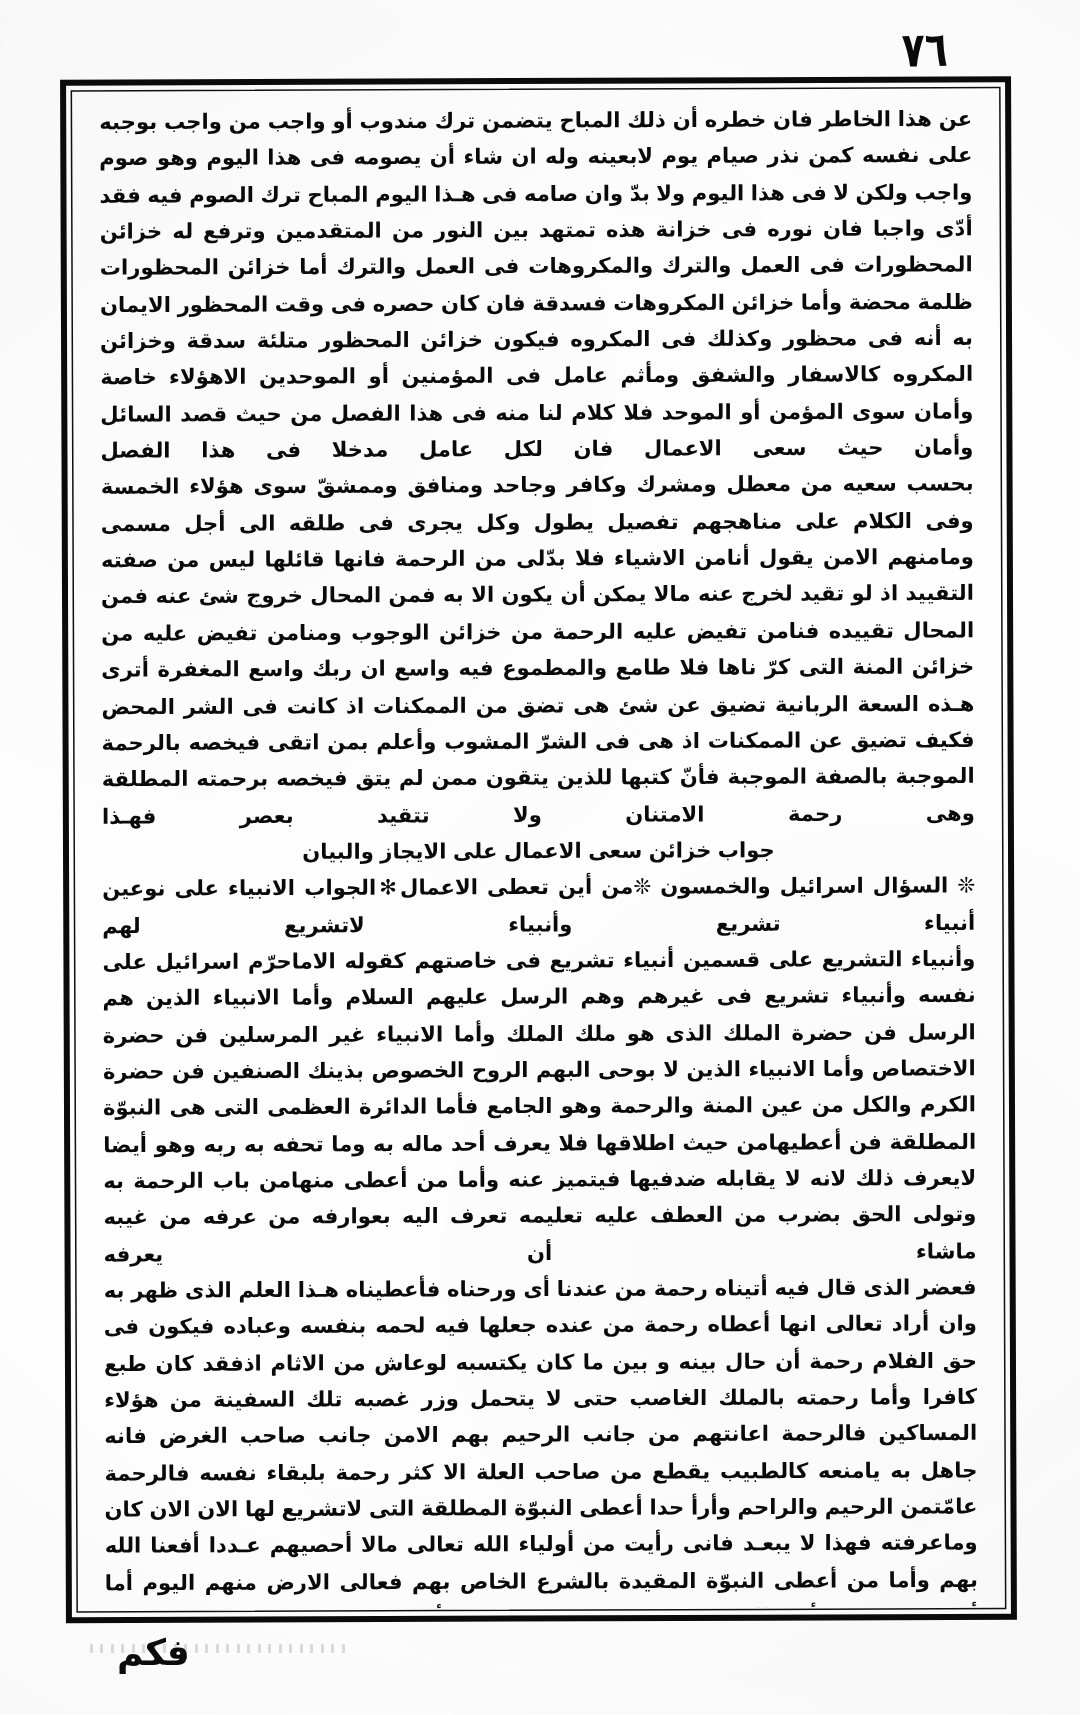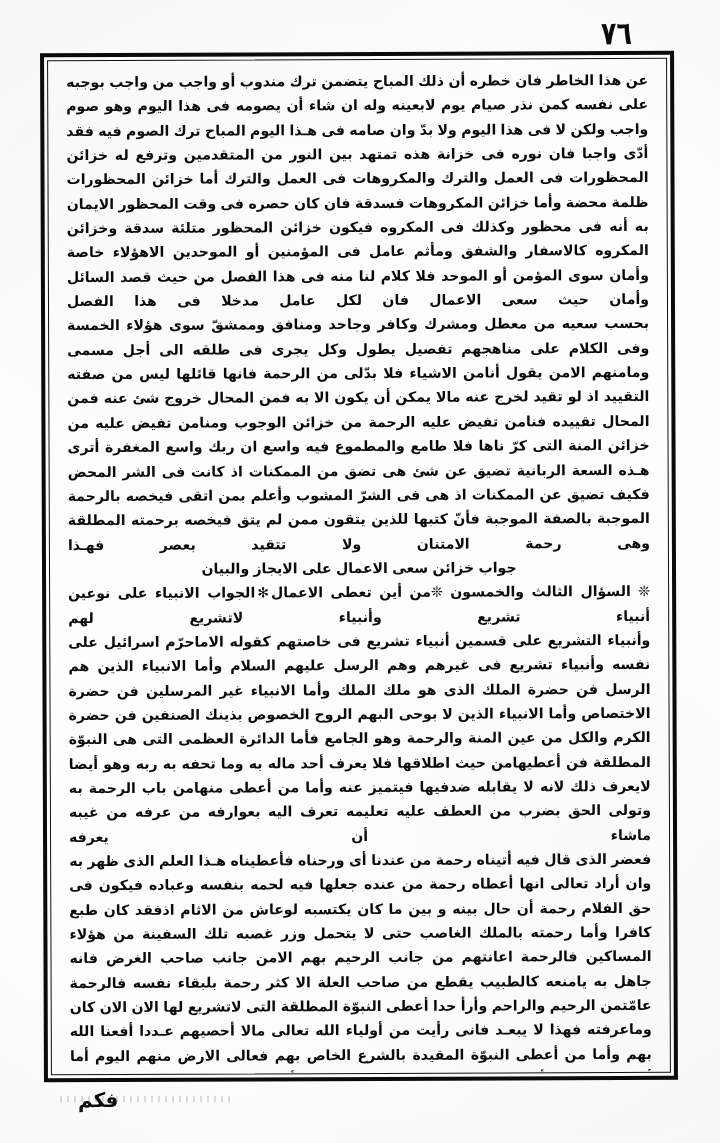--- a/index.html
+++ b/index.html
@@ -107,21 +107,21 @@
     font-weight: 800;
     padding: 0 2px;
   }
 
   
   .catchword {
     position: absolute;
     left: 78px;
     top: 1090px;
     font-family: "DejaVu Sans", sans-serif;
-    font-size: 20px;
+    font-size: 24px;
     font-weight: 800;
     color: #0b0b0b;
     transform: rotate(-0.4deg);
     line-height: 1;
   }
 
   
   .scan-speckle {
     position: absolute;
     left: 60px;
@@ -146,21 +146,21 @@
   <div class="page-frame"></div>
 
   <div class="text-block">
 
     <p class="para">عن هذا الخاطر فان خطره أن ذلك المباح يتضمن ترك مندوب أو واجب من واجب بوجبه على نفسه كمن نذر صيام يوم لابعينه وله ان شاء أن يصومه فى هذا اليوم وهو صوم واجب ولكن لا فى هذا اليوم ولا بدّ وان صامه فى هـذا اليوم المباح ترك الصوم فيه فقد أدّى واجبا فان نوره فى خزانة هذه تمتهد بين النور من المتقدمين وترفع له خزائن المحظورات فى العمل والترك والمكروهات فى العمل والترك أما خزائن المحظورات ظلمة محضة وأما خزائن المكروهات فسدقة فان كان حصره فى وقت المحظور الايمان به أنه فى محظور وكذلك فى المكروه فيكون خزائن المحظور متلئة سدقة وخزائن المكروه كالاسفار والشفق ومأثم عامل فى المؤمنين أو الموحدين الاهؤلاء خاصة وأمان سوى المؤمن أو الموحد فلا كلام لنا منه فى هذا الفصل من حيث قصد السائل وأمان حيث سعى الاعمال فان لكل عامل مدخلا فى هذا الفصل</p>
 
     <p class="para">بحسب سعيه من معطل ومشرك وكافر وجاحد ومنافق وممشقّ سوى هؤلاء الخمسة وفى الكلام على مناهجهم تفصيل يطول وكل يجرى فى طلقه الى أجل مسمى ومامنهم الامن يقول أنامن الاشياء فلا بدّلى من الرحمة فانها قائلها ليس من صفته التقييد اذ لو تقيد لخرج عنه مالا يمكن أن يكون الا به فمن المحال خروج شئ عنه فمن المحال تقييده فنامن تفيض عليه الرحمة من خزائن الوجوب ومنامن تفيض عليه من خزائن المنة التى كرّ ناها فلا طامع والمطموع فيه واسع ان ربك واسع المغفرة أترى هـذه السعة الربانية تضيق عن شئ هى تضق من الممكنات اذ كانت فى الشر المحض فكيف تضيق عن الممكنات اذ هى فى الشرّ المشوب وأعلم بمن اتقى فيخصه بالرحمة الموجبة بالصفة الموجبة فأنّ كتبها للذين يتقون ممن لم يتق فيخصه برحمته المطلقة وهى رحمة الامتنان ولا تتقيد بعصر فهـذا</p>
 
     <p class="para last-centered">جواب خزائن سعى الاعمال على الايجاز والبيان</p>
 
-    <p class="para heading-line"><span class="qmark">❊ السؤال الثالث والخمسون ❊</span><span>من أين تعطى الاعمال</span><span class="star-sep">✻</span><span>الجواب الانبياء على نوعين أنبياء تشريع وأنبياء لاتشريع لهم</span></p>
+    <p class="para heading-line"><span class="qmark">❊ السؤال اسرائيل والخمسون ❊</span><span>من أين تعطى الاعمال</span><span class="star-sep">✻</span><span>الجواب الانبياء على نوعين أنبياء تشريع وأنبياء لاتشريع لهم</span></p>
 
     <p class="para">وأنبياء التشريع على قسمين أنبياء تشريع فى خاصتهم كقوله الاماحرّم اسرائيل على نفسه وأنبياء تشريع فى غيرهم وهم الرسل عليهم السلام وأما الانبياء الذين هم الرسل فن حضرة الملك الذى هو ملك الملك وأما الانبياء غير المرسلين فن حضرة الاختصاص وأما الانبياء الذين لا بوحى البهم الروح الخصوص بذينك الصنفين فن حضرة الكرم والكل من عين المنة والرحمة وهو الجامع فأما الدائرة العظمى التى هى النبوّة المطلقة فن أعطيهامن حيث اطلاقها فلا يعرف أحد ماله به وما تحفه به ربه وهو أيضا لايعرف ذلك لانه لا يقابله ضدفيها فيتميز عنه وأما من أعطى منهامن باب الرحمة به وتولى الحق بضرب من العطف عليه تعليمه تعرف اليه بعوارفه من عرفه من غيبه ماشاء أن يعرفه</p>
 
     <p class="para last-centered">فعضر الذى قال فيه أتيناه رحمة من عندنا أى ورحناه فأعطيناه هـذا العلم الذى ظهر به وان أراد تعالى انها أعطاه رحمة من عنده جعلها فيه لحمه بنفسه وعباده فيكون فى حق الفلام رحمة أن حال بينه و بين ما كان يكتسبه لوعاش من الاثام اذفقد كان طبع كافرا وأما رحمته بالملك الغاصب حتى لا يتحمل وزر غصبه تلك السفينة من هؤلاء المساكين فالرحمة اعانتهم من جانب الرحيم بهم الامن جانب صاحب الغرض فانه جاهل به يامنعه كالطبيب يقطع من صاحب العلة الا كثر رحمة بلبقاء نفسه فالرحمة عامّتمن الرحيم والراحم وأرأ حدا أعطى النبوّة المطلقة التى لاتشريع لها الان الان كان وماعرفته فهذا لا يبعـد فانى رأيت من أولياء الله تعالى مالا أحصيهم عـددا أفعنا الله بهم وأما من أعطى النبوّة المقيدة بالشرع الخاص بهم فعالى الارض منهم اليوم أما أحد ولا يراهم أحد الا فى الموافقة والمبشرات وأما النبوّة المقيدة بالشرائع فى الزمان منهم اليوم الياس وان الياس لمن المرسلين وادريس وعيسى واختلف فى الخضر بين النبوّة والولاية فقيل هو نبى وقيل ولىّ</p>
 
   </div>
 
   <div class="scan-speckle"></div>
 
   <div class="catchword">فكم</div>

